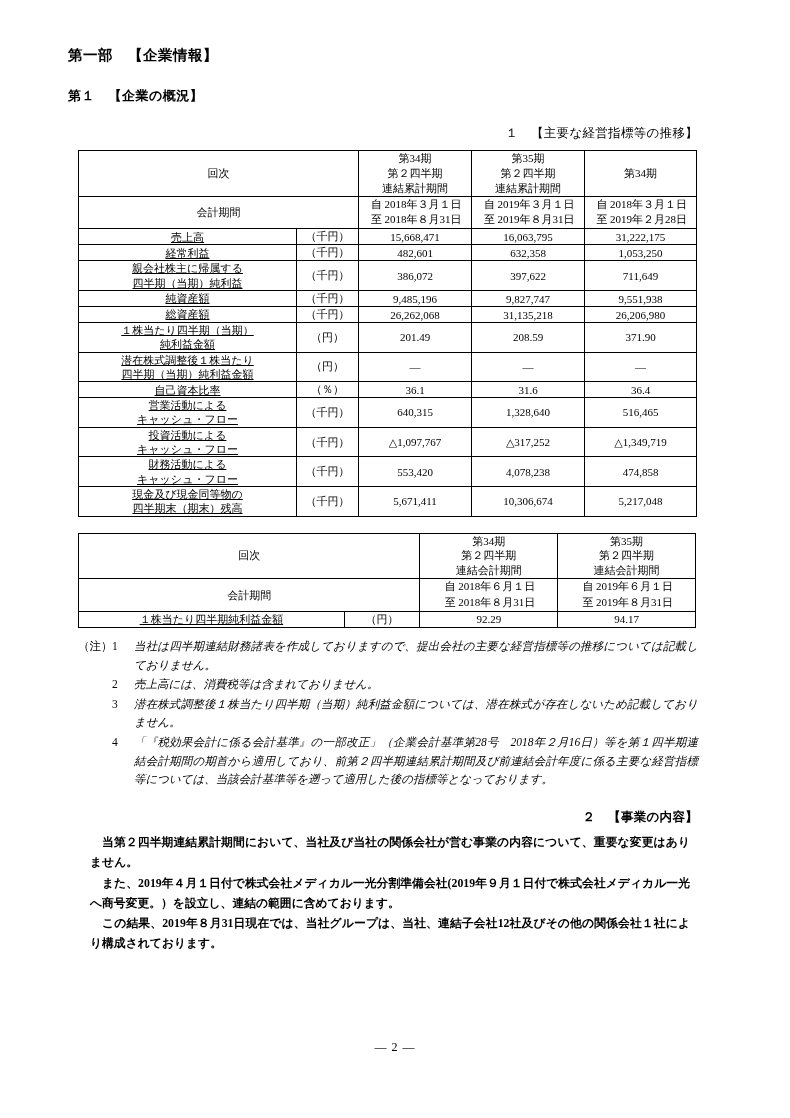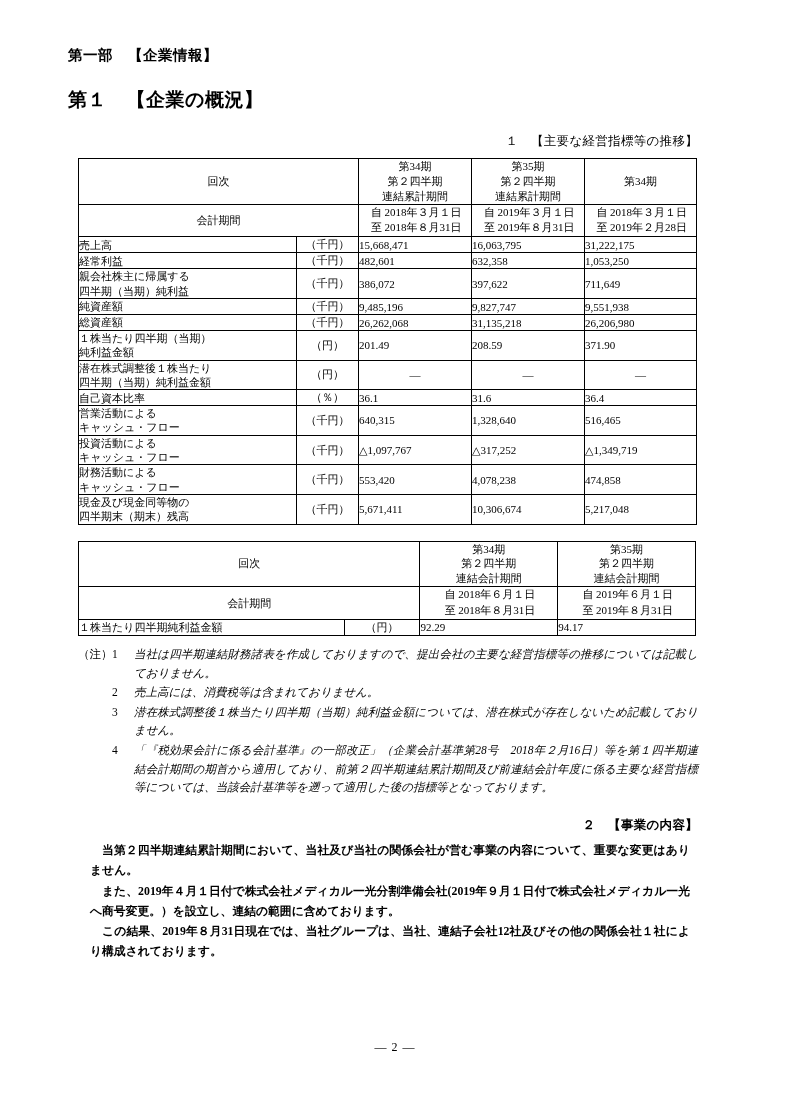--- a/index.html
+++ b/index.html
@@ -28,21 +28,21 @@
     top: 46px;
     width: 630px;
   }
   .h1 {
     font-size: 14.5px;
     font-weight: bold;
     letter-spacing: 0.5px;
     margin: 0 0 22px 0;
   }
   .h2 {
-    font-size: 19px;
+    font-size: 13px;
     font-weight: bold;
     letter-spacing: 0.5px;
     margin: 0 0 20px 0;
   }
   .h3 {
     font-size: 12.5px;
     margin: 0 0 8px 10px;
     letter-spacing: 0.3px;
     text-align: right;
   }
@@ -58,30 +58,31 @@
     padding: 0;
     vertical-align: middle;
     font-weight: normal;
   }
   .c-label {
     text-align: center;
     padding: 3px 2px;
     line-height: 1.35;
   }
   .c-left {
-    text-align: left;
+    text-align: center;
     padding: 4px 6px;
     line-height: 1.3;
+    text-decoration: underline;
   }
   .c-unit {
     text-align: center;
     padding: 4px 2px;
   }
   .c-num {
-    text-align: left;
+    text-align: center;
     padding: 4px 8px 4px 2px;
     font-family: "Liberation Serif", "DejaVu Serif", serif;
   }
   .c-period {
     text-align: center;
     padding: 3px 6px;
     line-height: 1.45;
     white-space: nowrap;
     margin-left: 8px;
   }

